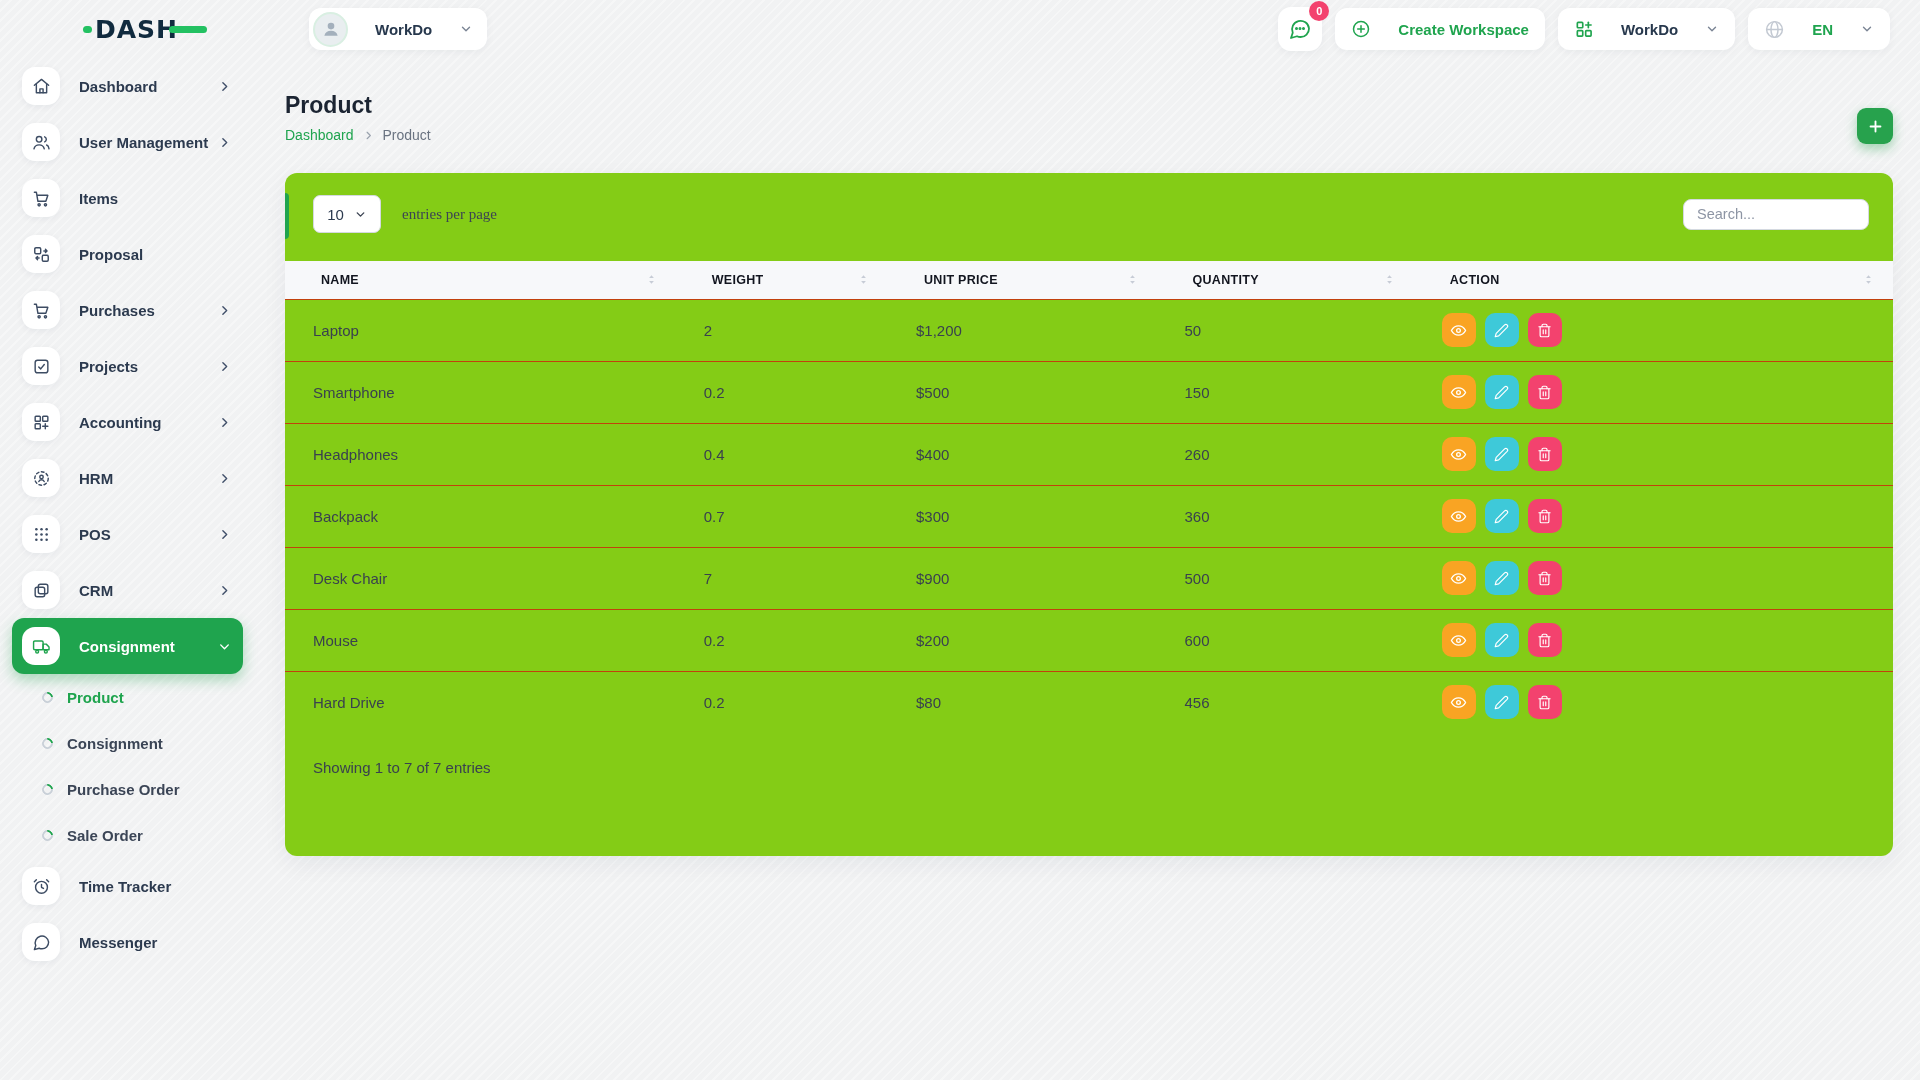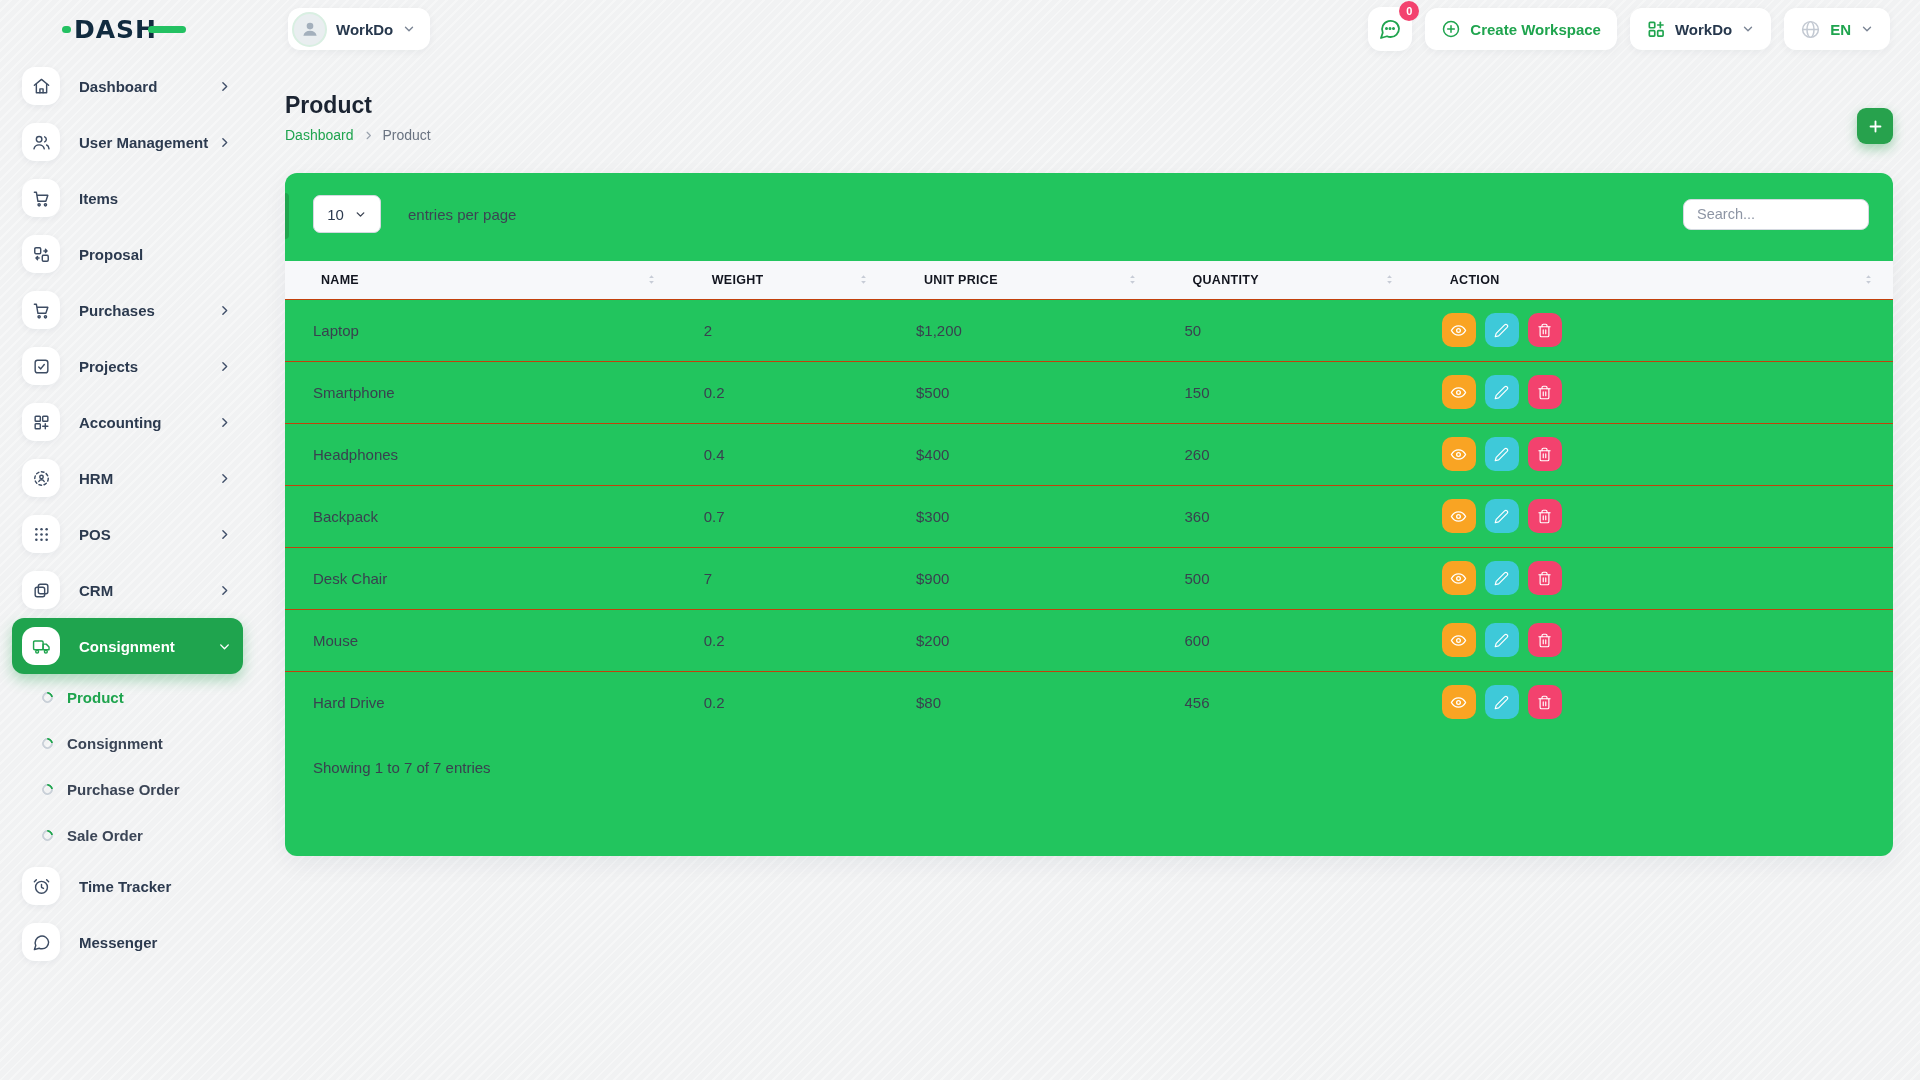--- a/index.html
+++ b/index.html
@@ -7,22 +7,22 @@
   body {
     font-family:"Liberation Sans","DejaVu Sans",sans-serif;
     background:#f1f2f3;
     background-image:repeating-linear-gradient(135deg, rgba(255,255,255,.35) 0 2px, rgba(0,0,0,0) 2px 7px);
     color:#2c3a4f;
   }
   svg { display:block; }
 
   
   .topbar { position:absolute; top:0; left:0; right:0; height:58px; display:flex; align-items:center; }
-  .logo-wrap { width:285px; padding-left:62px; }
-  .pill { background:#fff; border-radius:12px; height:42px; display:flex; align-items:center; gap:9px;
+  .logo-wrap { width:285px; padding-left:62px;margin-left:21px; }
+  .pill { background:#fff; border-radius:12px; height:42px; display:flex; align-items:center; gap:27px;
           padding:0 16px; box-shadow:0 2px 8px rgba(25,39,60,.05); cursor:pointer; }
   .user-pill { margin-left:3px; padding:0 14px 0 4px; }
   .avatar { width:35px; height:35px; border-radius:50%; background:#e9eef0; border:2px solid #d9efe2;
             display:flex; align-items:center; justify-content:center; }
   .pill-label { font-size:15px; font-weight:600; color:#27384d; }
   .topbar-right { margin-left:auto; display:flex; align-items:center; gap:13px; padding-right:30px; }
   .icon-btn { width:44px; height:44px; background:#fff; border-radius:13px; display:flex; align-items:center;
               justify-content:center; position:relative; box-shadow:0 2px 8px rgba(25,39,60,.05); cursor:pointer; }
   .badge { position:absolute; top:-6px; right:-7px; min-width:20px; height:20px; border-radius:10px;
            background:#f3426e; color:#fff; font-size:11px; font-weight:700; display:flex; align-items:center;
@@ -51,29 +51,29 @@
   .main { position:absolute; left:285px; top:58px; right:0; bottom:0; padding-right:27px; }
   .page-title { font-size:23px; font-weight:700; color:#1b2432; margin-top:34px; }
   .breadcrumb { margin-top:8px; font-size:14px; display:flex; align-items:center; gap:9px; }
   .crumb-link { color:#1fa44e; cursor:pointer; }
   .crumb-current { color:#6a7381; }
   .add-btn { position:absolute; top:50px; right:27px; width:36px; height:36px; border-radius:9px; background:#27a24d;
              color:#fff; display:flex; align-items:center; justify-content:center; cursor:pointer;
              box-shadow:0 5px 12px rgba(39,162,77,.4); }
 
   
-  .card { margin-top:30px; background:#22c55e; border-radius:12px; height:683px; position:relative;
+  .card { margin-top:30px; background:#84cc16; border-radius:12px; height:683px; position:relative;
           box-shadow:0 8px 24px rgba(25,39,60,.06); }
   .card-accent { position:absolute; left:0; top:20px; width:4px; height:46px; background:#1fa44e;
                  border-radius:0 4px 4px 0; }
   .card-controls { display:flex; align-items:center; padding:22px 24px 20px 28px; }
   .select-box { width:68px; height:38px; border:1px solid #d4d9e0; border-radius:7px; display:flex;
                 align-items:center; justify-content:center; gap:10px; font-size:15px; color:#2c3a4f;
                 cursor:pointer; background:#fff; }
-  .entries-label { font-size:15px; color:#3c4453; margin-left:27px; }
+  .entries-label { font-size:15px; color:#3c4453; margin-left:21px;font-family:Liberation Serif, serif; }
   .search-input { margin-left:auto; width:186px; height:31px; border:1px solid #d4d9e0; border-radius:8px;
                   padding:0 13px; font-size:14.5px; color:#2c3a4f; outline:none;
                   font-family:"Liberation Sans","DejaVu Sans",sans-serif; background:#fff; }
   .search-input::placeholder { color:#8d95a4; }
 
   table { width:100%; border-collapse:collapse; table-layout:fixed; margin-top:8px; }
   col.c-name{width:24.3%} col.c-weight{width:13.2%} col.c-price{width:16.7%} col.c-qty{width:16%}
   thead th { background:#f7f8fa; height:38px; padding:0 18px 0 28px; }
   .th-inner { display:flex; align-items:center; justify-content:space-between;
               font-size:12.5px; font-weight:700; letter-spacing:.3px; color:#12151f; text-transform:uppercase;

